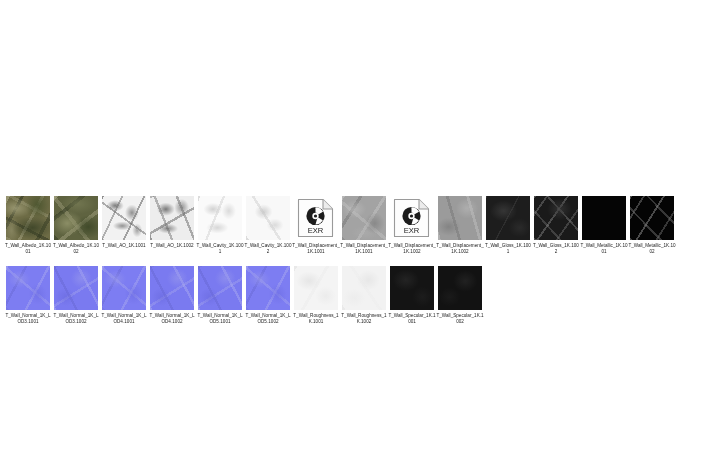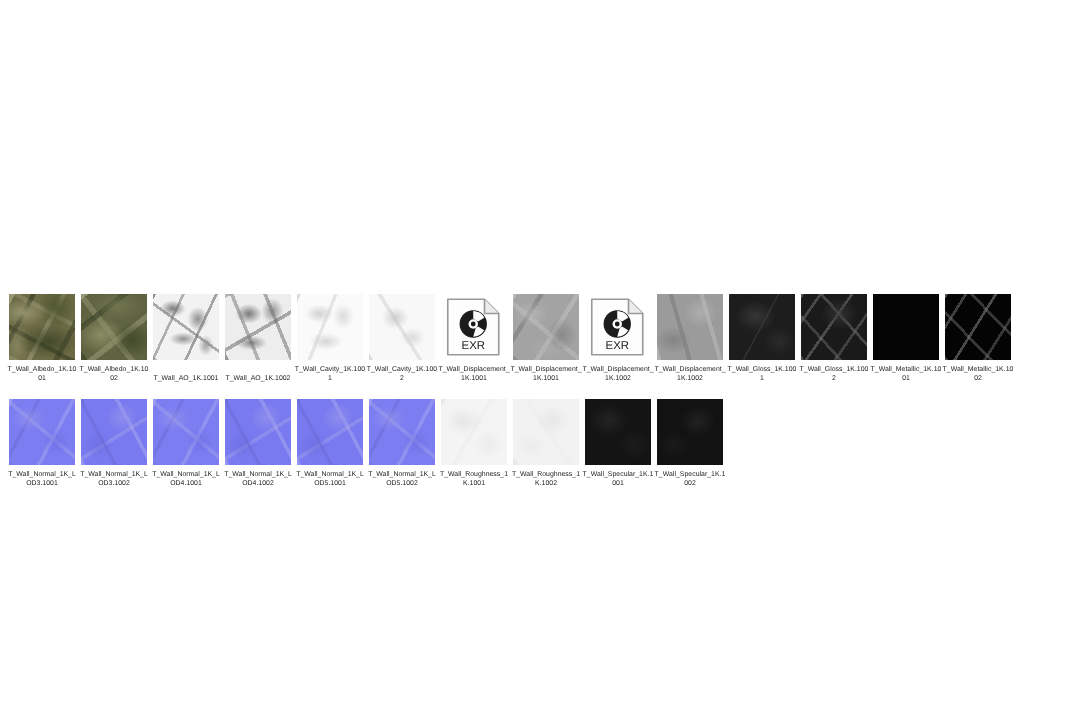--- a/index.html
+++ b/index.html
@@ -24,21 +24,20 @@
     flex-wrap: wrap;
     align-content: flex-start;
   }
 
   .asset-item {
     width: 48px;
     margin: 0 0 12px 0;
     display: flex;
     flex-direction: column;
     align-items: center;
-    justify-content: space-between;
   }
 
   .thumb {
     width: 44px;
     height: 44px;
     box-sizing: border-box;
     position: relative;
     overflow: hidden;
     background: #ffffff;
   }

